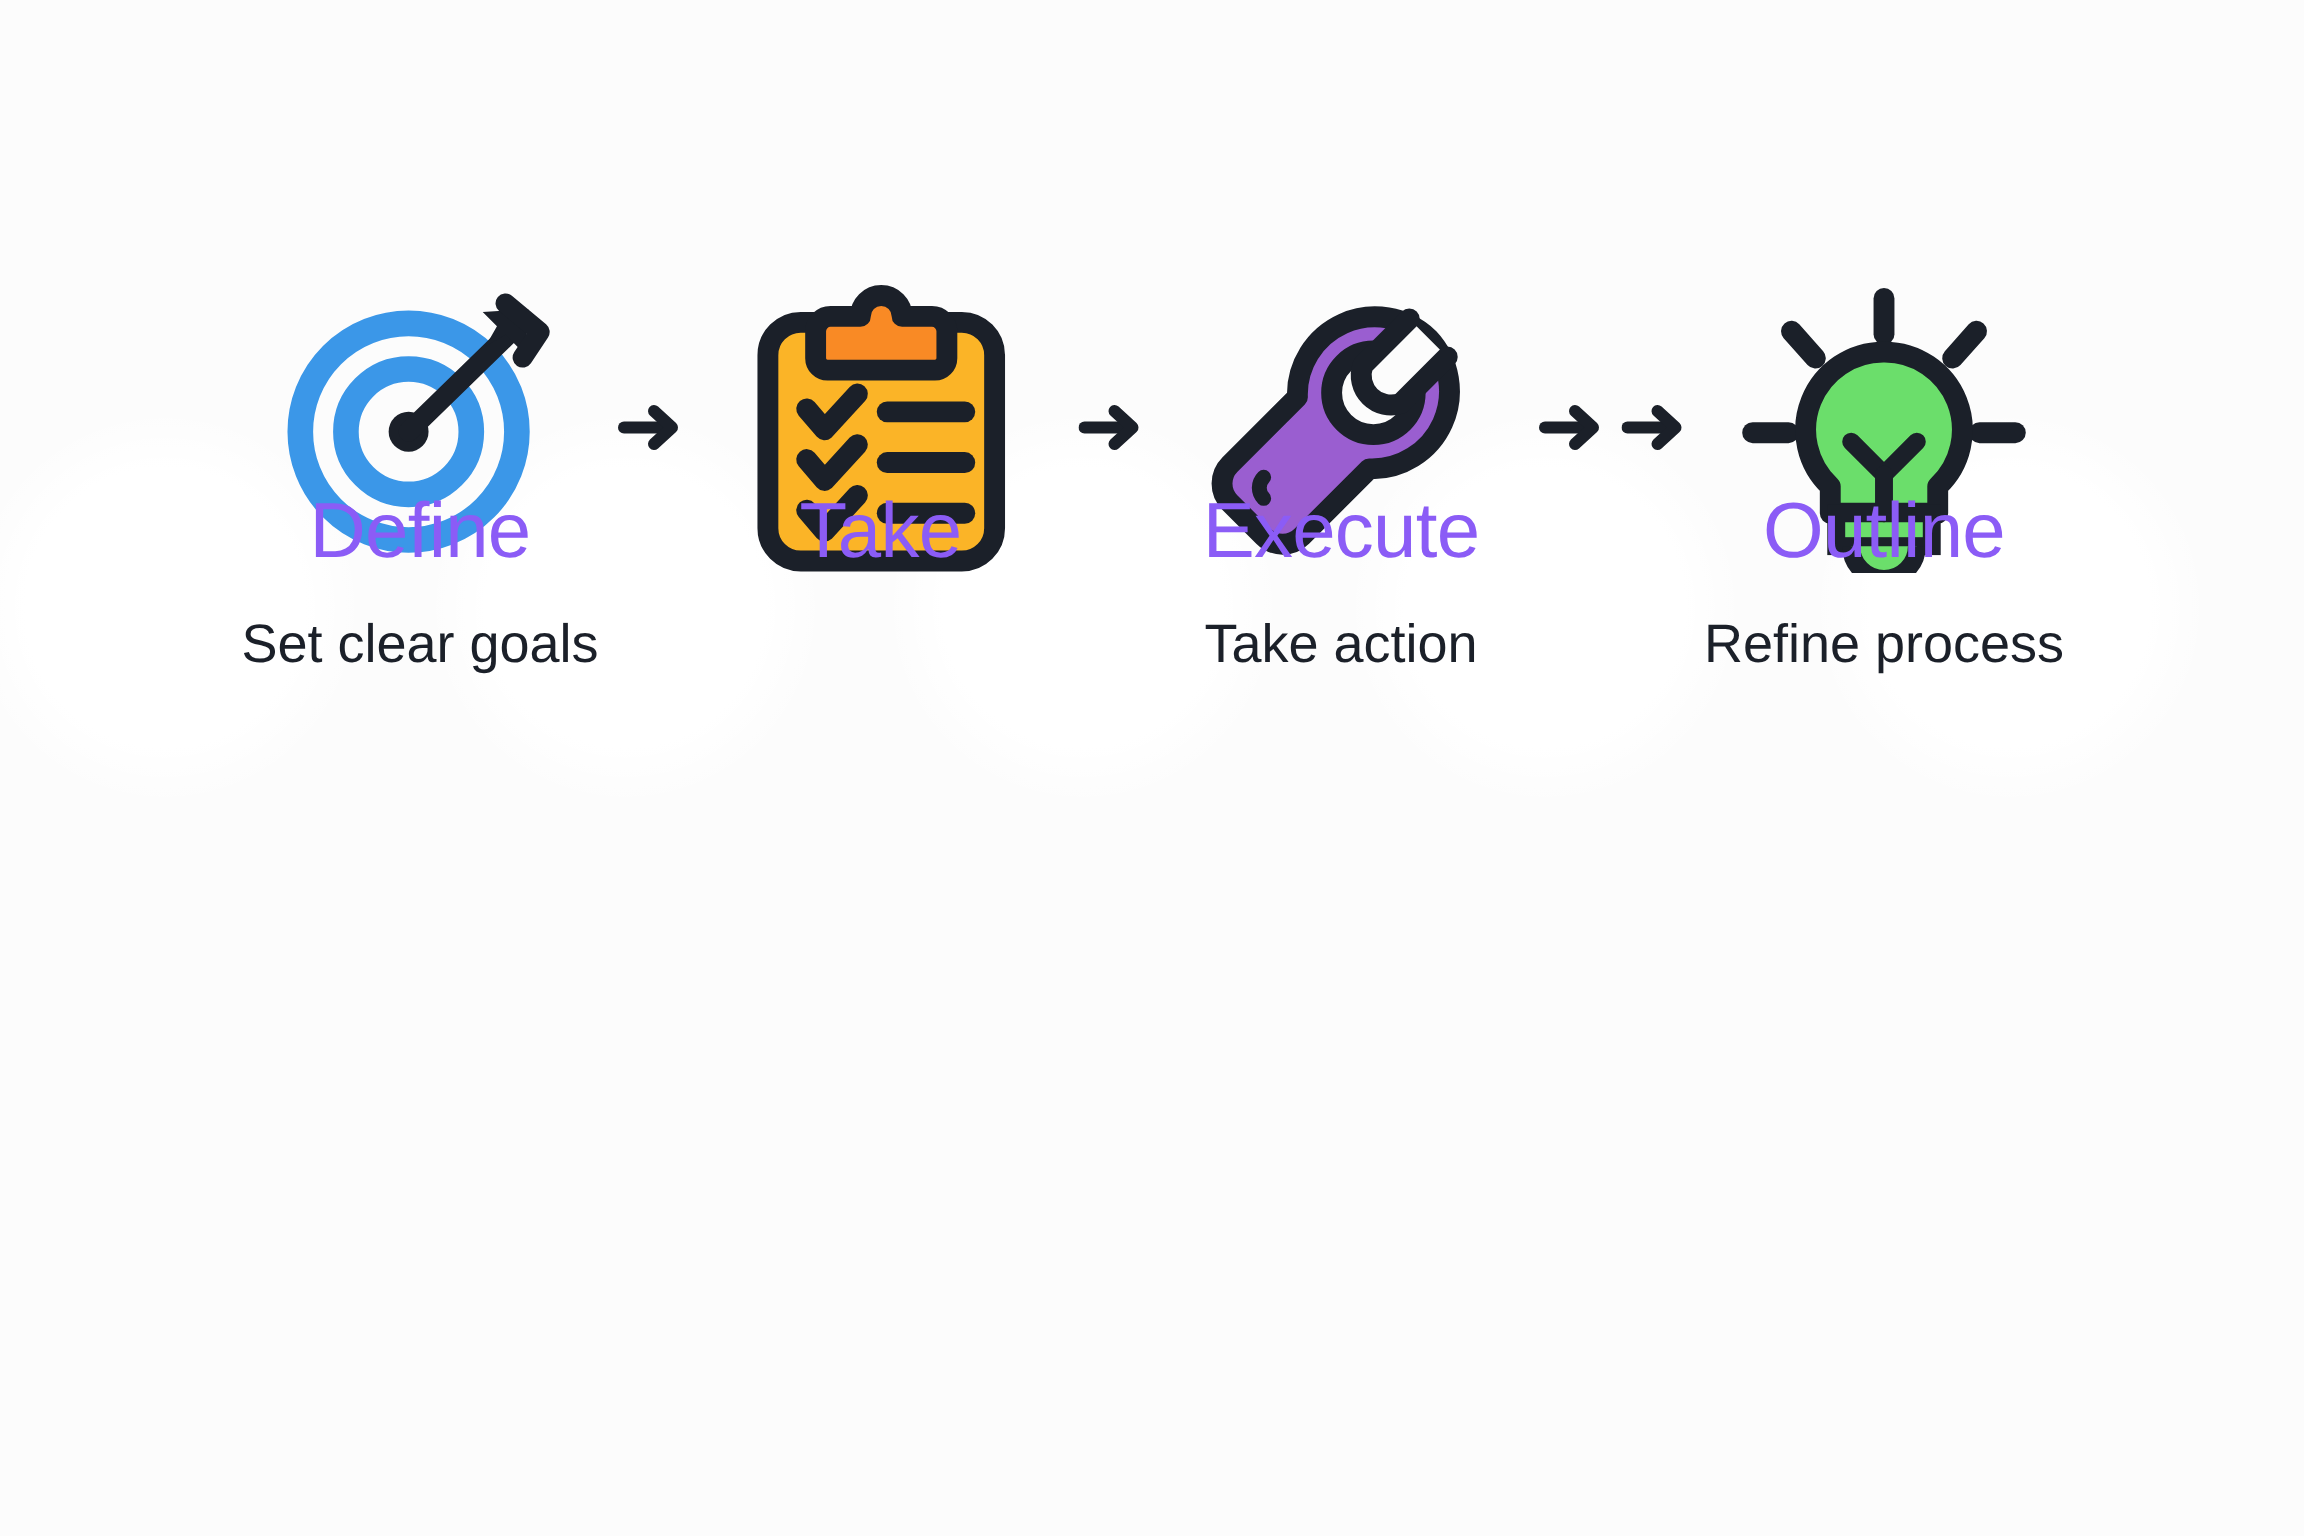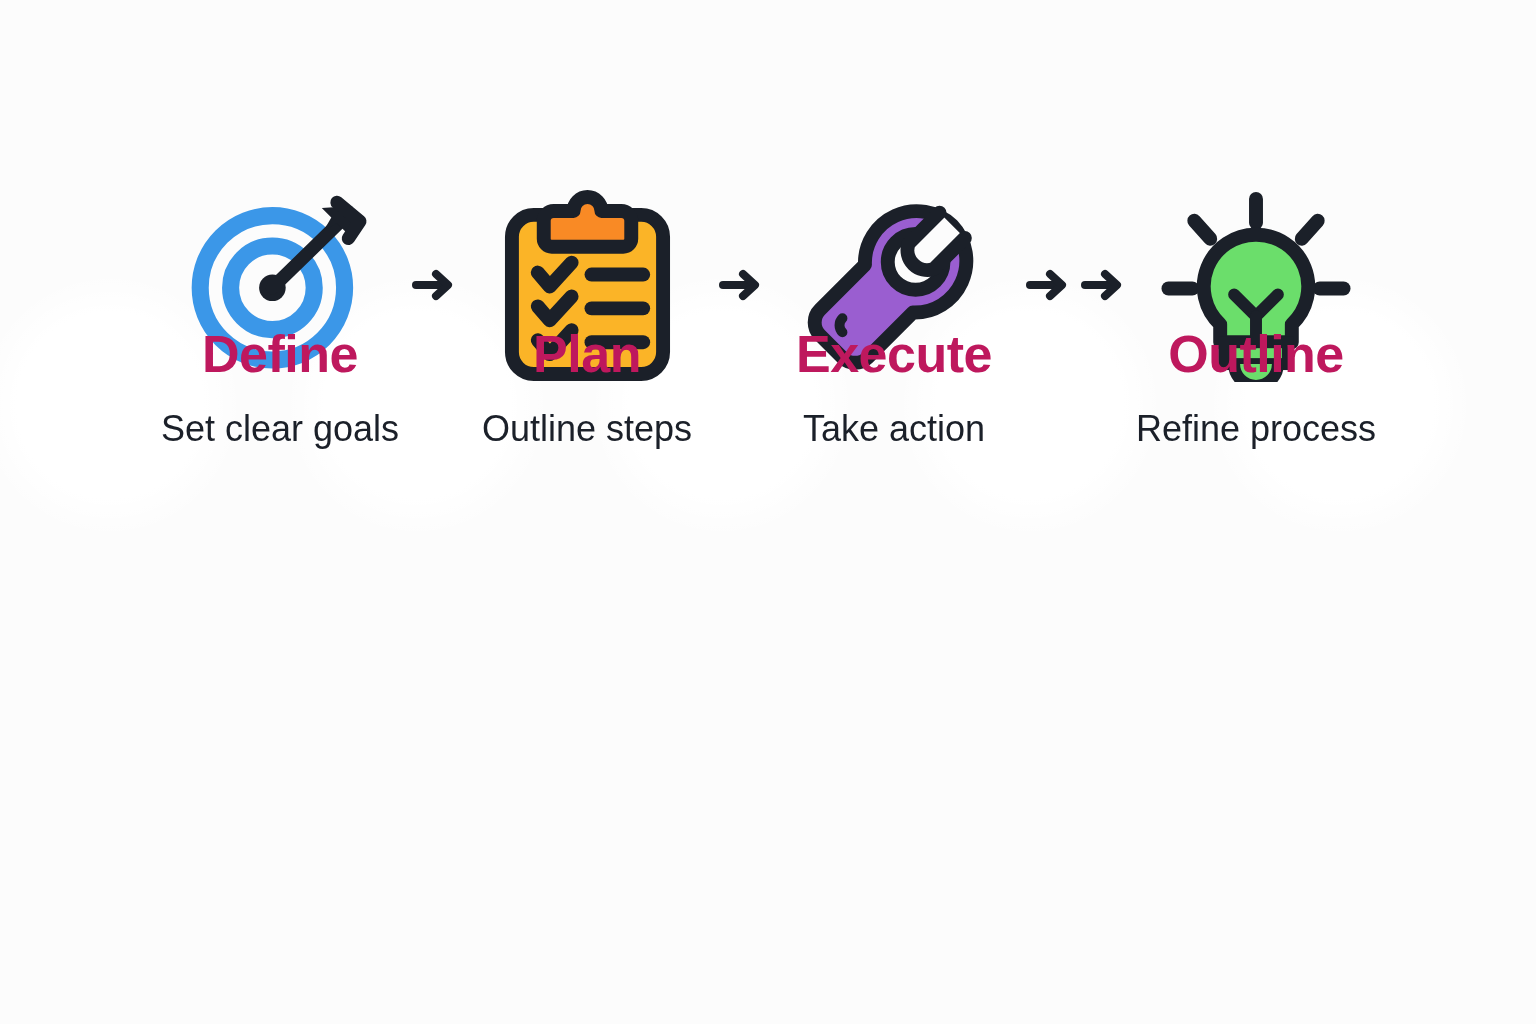--- a/index.html
+++ b/index.html
@@ -58,22 +58,22 @@
     justify-content: center;
     padding-top: 268px;
     box-sizing: border-box;
   }
   .icon-well svg {
     display: block;
   }
 
   .step-title {
     font-size: 52px;
-    font-weight: bold;
-    color: #be185d;
+    font-weight: normal;
+    color: #8b5cf6;
     line-height: 1.0;
     margin-top: 28px;
     letter-spacing: -0.5px;
     text-align: center;
   }
 
   .step-desc {
     font-size: 36px;
     font-weight: normal;
     color: #1b2029;
@@ -129,22 +129,21 @@
         <rect x="6" y="14" width="76" height="80" rx="11" fill="#fbb427" stroke="#1b2029" stroke-width="7"></rect>
         <path d="M27 12 h10 a7 7 0 0 1 14 0 h10 a5 5 0 0 1 5 5 v9 a4 4 0 0 1 -4 4 H26 a4 4 0 0 1 -4 -4 v-9 a5 5 0 0 1 5 -5 z" fill="#f98a25" stroke="#1b2029" stroke-width="7" stroke-linejoin="round"></path>
         <path d="M19 43 l6 7 l11 -12" fill="none" stroke="#1b2029" stroke-width="7" stroke-linecap="round" stroke-linejoin="round"></path>
         <path d="M19 60 l6 7 l11 -12" fill="none" stroke="#1b2029" stroke-width="7" stroke-linecap="round" stroke-linejoin="round"></path>
         <path d="M19 77 l6 7 l11 -12" fill="none" stroke="#1b2029" stroke-width="7" stroke-linecap="round" stroke-linejoin="round"></path>
         <path d="M46 44 H72" stroke="#1b2029" stroke-width="7" stroke-linecap="round"></path>
         <path d="M46 61 H72" stroke="#1b2029" stroke-width="7" stroke-linecap="round"></path>
         <path d="M46 78 H72" stroke="#1b2029" stroke-width="7" stroke-linecap="round"></path>
       </svg>
     </div>
-    <div class="step-title">Plan</div>
-    <div class="step-desc">Outline steps</div>
+    <div class="step-title">Take</div>
   </div>
 
   <div class="connector">
     <svg width="44" height="40" viewBox="0 0 44 40">
       <path d="M4 20 H30" stroke="#1b2029" stroke-width="8" stroke-linecap="round"></path>
       <path d="M24 9 L36 20 L24 31" fill="none" stroke="#1b2029" stroke-width="8" stroke-linecap="round" stroke-linejoin="round"></path>
     </svg>
   </div>
 
   <div class="step">

